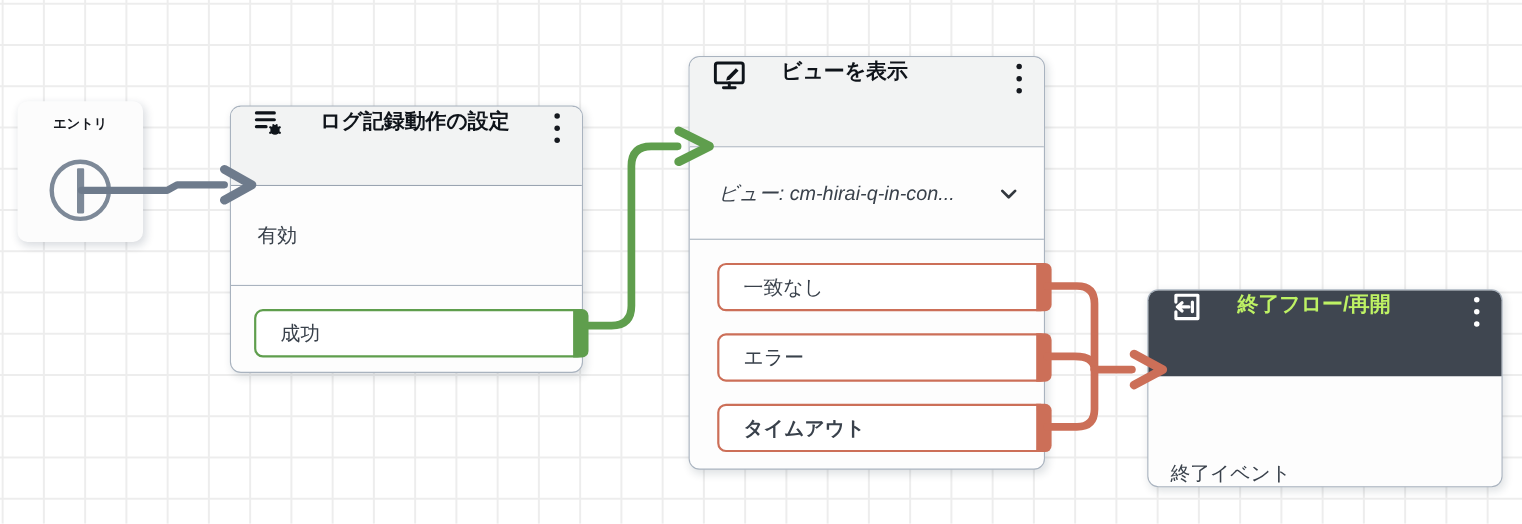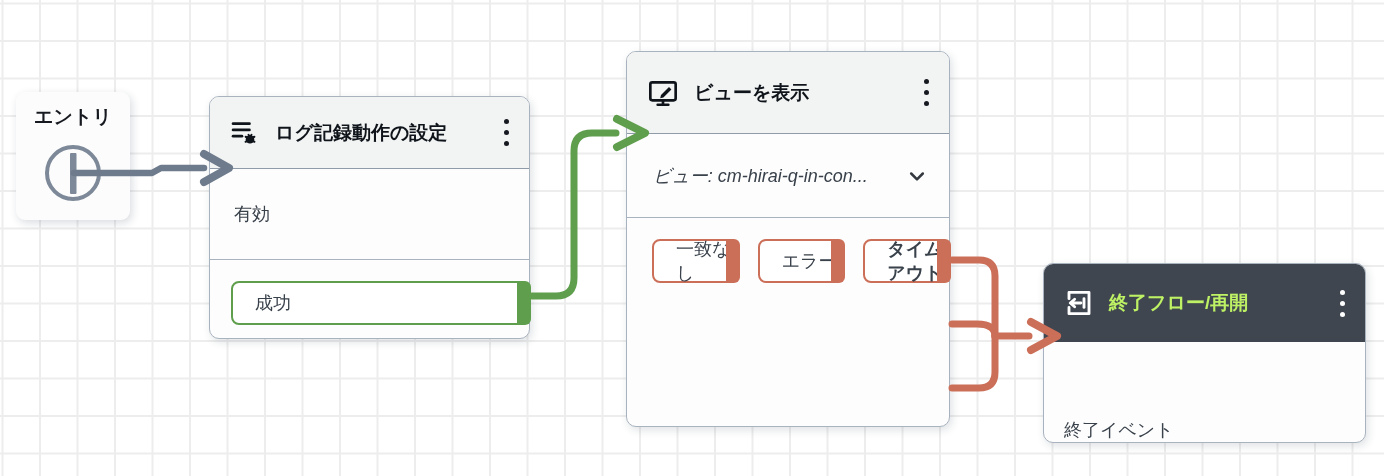--- a/index.html
+++ b/index.html
@@ -11,41 +11,41 @@
       linear-gradient(to bottom,#ededed 2px,transparent 2px);
     background-size:37.5px 37.5px;
     background-position:1.5px 2.5px;
     font-family:"Liberation Sans","DejaVu Sans",sans-serif;
   }
   .node{
     position:absolute;background:#fdfdfd;border:1px solid #a9b3bf;border-radius:10px;
     box-shadow:2px 3px 8px rgba(20,40,60,.14);z-index:1;box-sizing:border-box;
   }
   .node-header{
-    display:flex;align-items:center;gap:15px;padding:0 16px 0 20px;
+    display:flex;align-items:flex-start;gap:31px;padding:0 16px 0 20px;
     background:#f2f3f3;border-bottom:1px solid #8f9ba9;border-radius:9px 9px 0 0;
     box-sizing:border-box;
   }
   .node-title{font-size:19px;font-weight:bold;color:#0f141a;white-space:nowrap;}
   .kebab{margin-left:auto;display:flex;flex-direction:column;gap:6px;padding:6px 4px;cursor:pointer;}
   .kebab i{width:5px;height:5px;border-radius:50%;display:block;}
   .row{display:flex;align-items:center;padding-left:24px;font-size:18px;color:#39414b;box-sizing:border-box;}
   .divider-bottom{border-bottom:1px solid #a9b3bf;}
-  .ports{display:flex;gap:20px;box-sizing:border-box;}
+  .ports{display:flex;flex-direction:column;gap:20px;box-sizing:border-box;}
   .port{
     position:relative;height:44px;border:2px solid;border-radius:8px;background:#ffffff;
     display:flex;align-items:center;padding-left:22px;font-size:18px;color:#39414b;
     box-sizing:border-box;cursor:pointer;
   }
   .port .handle{position:absolute;top:-2px;bottom:-2px;right:-4px;width:14px;border-radius:0 6px 6px 0;}
   .entry-node{
     position:absolute;left:16px;top:92px;width:114px;height:128px;background:#fcfcfc;
     border-radius:9px;box-shadow:2px 3px 8px rgba(20,40,60,.16);z-index:1;text-align:center;
   }
-  .entry-label{padding-top:12px;font-size:19px;font-weight:bold;color:#16191f;}
+  .entry-label{padding-top:12px;font-size:12px;font-weight:bold;color:#16191f;}
   .overlay{position:absolute;left:0;top:0;z-index:2;pointer-events:none;}
   .dropdown-row{display:flex;align-items:center;padding:0 22px 0 26px;font-size:18px;color:#39414b;cursor:pointer;box-sizing:border-box;font-style:italic;}
   .dropdown-row .chev{margin-left:auto;display:flex;align-items:center;}
   .hdr-icon{flex:0 0 auto;display:flex;align-items:center;}
   .end-header{border-radius:9px 9px 0 0;border-bottom:none;}
   .end-title{font-size:19px;font-weight:bold;color:#bef264;white-space:nowrap;}
 </style>
 </head>
 <body>
 

